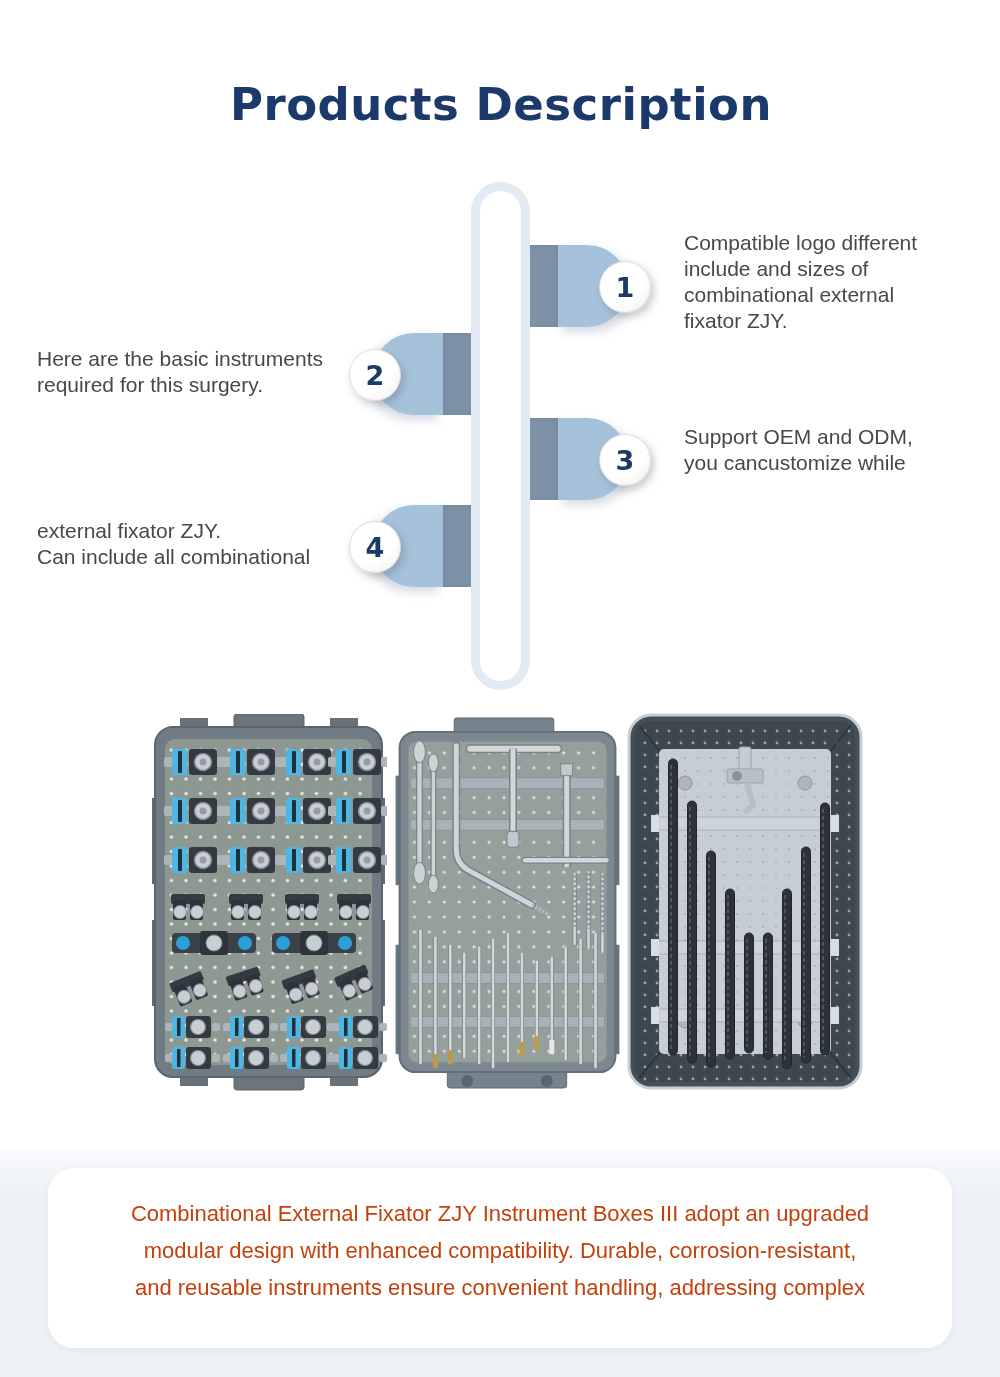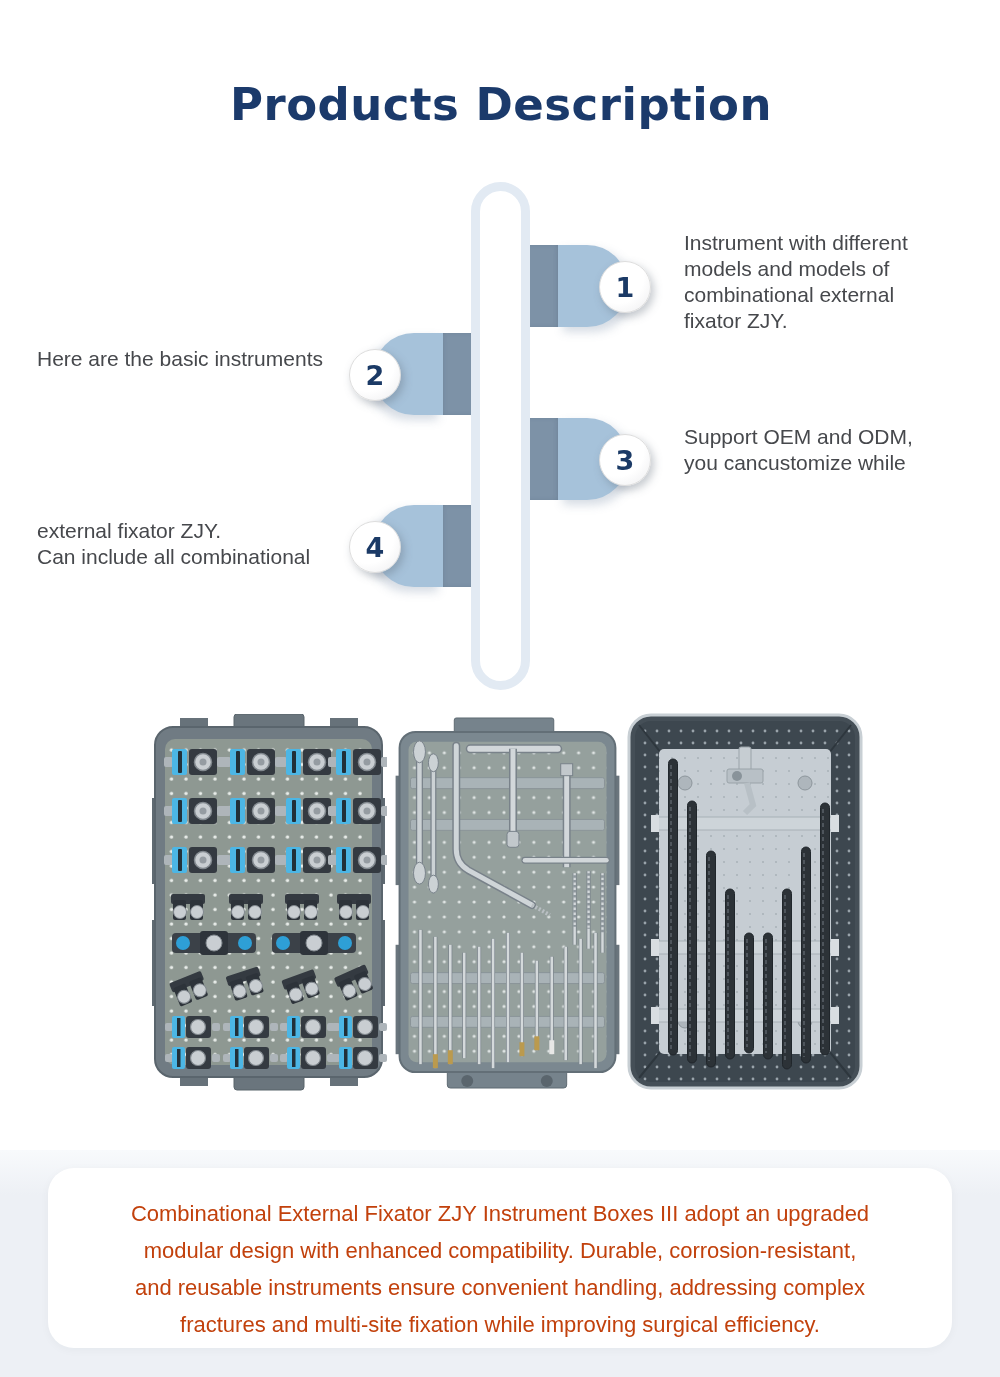--- a/index.html
+++ b/index.html
@@ -70,35 +70,36 @@
   <div>
     <div class="capsule"></div>
 
     <div class="row-right s1">
       <div class="tab-dark"></div>
       <div class="tab-light"></div>
       <div class="badge">
         <span>1</span>
       </div>
       <div class="step-text">
-        <div>Instrument with different</div>
-        <div>models and models of</div>
+        <div>Compatible logo different</div>
+        <div>include and sizes of</div>
         <div>combinational external</div>
         <div>fixator ZJY.</div>
       </div>
     </div>
 
     <div class="row-left s2">
       <div class="tab-dark"></div>
       <div class="tab-light"></div>
       <div class="badge">
         <span>2</span>
       </div>
       <div class="step-text">
         <div>Here are the basic instruments</div>
+        <div>required for this surgery.</div>
       </div>
     </div>
 
     <div class="row-right s3">
       <div class="tab-dark"></div>
       <div class="tab-light"></div>
       <div class="badge">
         <span>3</span>
       </div>
       <div class="step-text">
@@ -379,17 +380,16 @@
       </g>
     </svg>
   </div>
 
   <div class="bottom-bg"></div>
   <div class="summary-card">
     <div class="summary-text">
       <div>Combinational External Fixator ZJY Instrument Boxes III adopt an upgraded</div>
       <div>modular design with enhanced compatibility. Durable, corrosion-resistant,</div>
       <div>and reusable instruments ensure convenient handling, addressing complex</div>
-      <div>fractures and multi-site fixation while improving surgical efficiency.</div>
     </div>
   </div>
 
 </div>
 
 </body></html>

